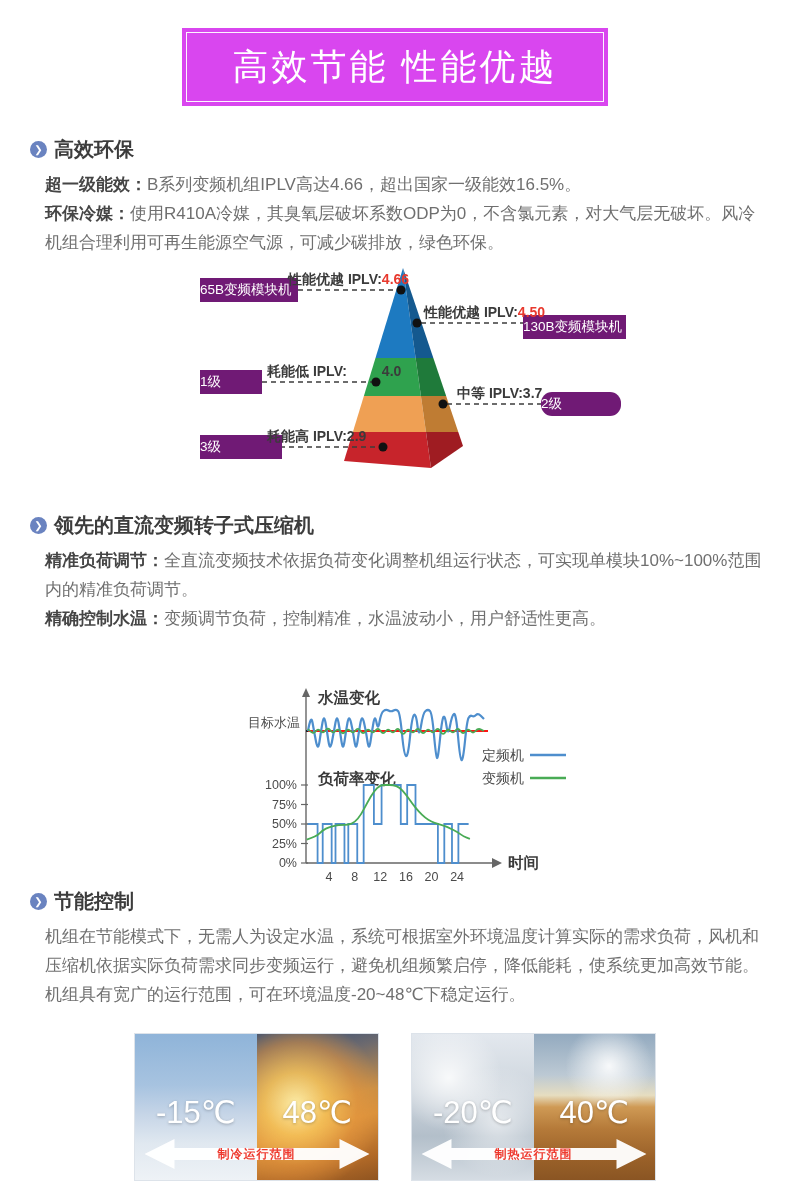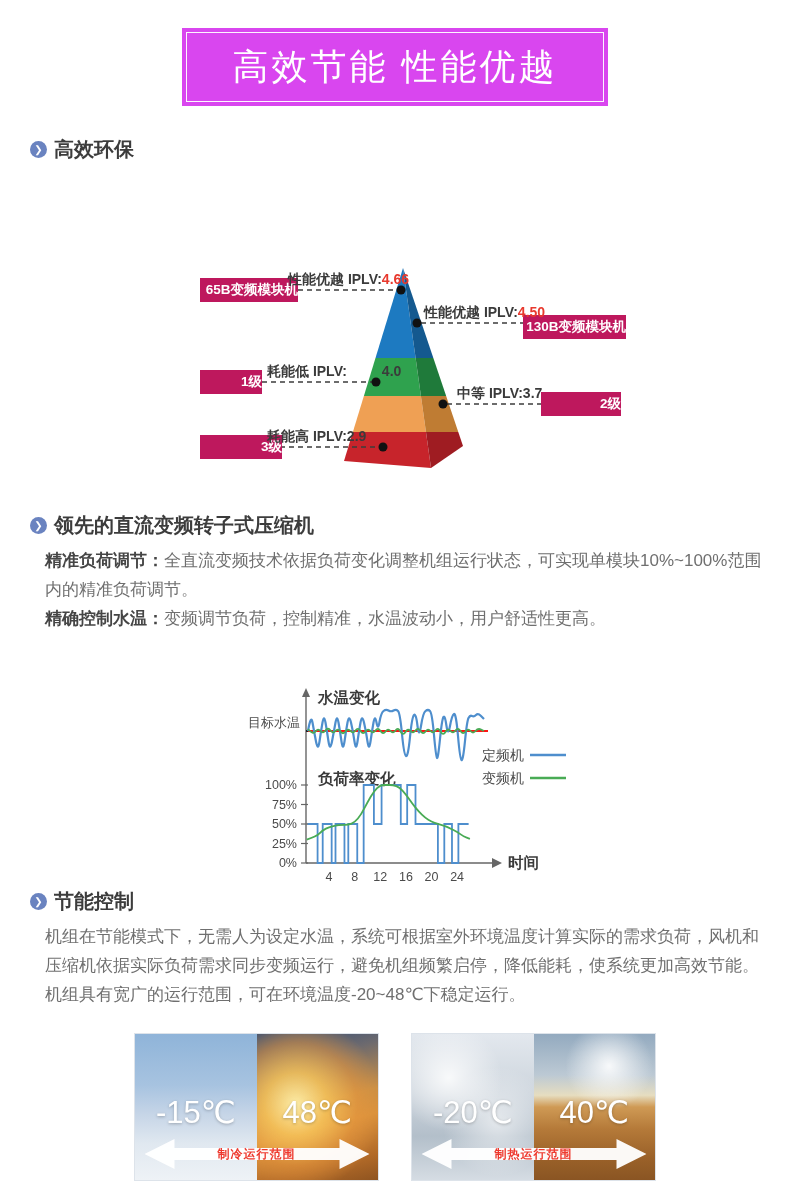--- a/index.html
+++ b/index.html
@@ -25,22 +25,22 @@
     display:inline-flex;align-items:center;justify-content:center;
     font-size:10px;font-weight:bold;margin-right:7px;flex:0 0 auto;
   }
   .paras{margin-top:7px;}
   .para{font-size:17px;line-height:29px;color:#6f6f6f;margin:0 0 0 15px;}
   .para .lead{font-weight:bold;color:#454545;}
   
   .pyramid-wrap{position:absolute;left:0;top:258px;width:790px;height:220px;}
   .pyramid-wrap svg{position:absolute;left:0;top:0;}
   .pybox{
-    position:absolute;height:24px;line-height:24px;text-align:right;
-    color:#fff;font-size:13.5px;font-weight:bold;background:#be185d;
+    position:absolute;height:24px;line-height:24px;text-align:left;
+    color:#fff;font-size:13.5px;font-weight:normal;background:#701a75;
   }
   .pylabel{position:absolute;font-size:14px;font-weight:bold;color:#3b3b3b;white-space:nowrap;}
   
   .charts-wrap{position:absolute;left:0;top:685px;width:790px;height:205px;}
   
   .range-row{position:absolute;left:0;top:1033px;width:790px;display:flex;justify-content:center;gap:32px;}
   .range-card{position:relative;width:245px;height:148px;overflow:hidden;border:1px solid #dde3ea;box-sizing:border-box;}
   .half{position:absolute;top:0;bottom:0;width:50%;}
   .half.left{left:0;}
   .half.right{left:50%;}
@@ -73,20 +73,24 @@
 
 <div class="banner">
   <span>高效节能 性能优越</span>
 </div>
 
 <div class="section" style="top:136px;">
   <div class="sec-heading">
     <span class="sec-icon">❯</span>
     <span>高效环保</span>
   </div>
+  <div class="paras">
+    <p class="para"><span class="lead">超一级能效：</span><span>B系列变频机组IPLV高达4.66，超出国家一级能效16.5%。</span></p>
+    <p class="para"><span class="lead">环保冷媒：</span><span>使用R410A冷媒，其臭氧层破坏系数ODP为0，不含氯元素，对大气层无破坏。风冷机组合理利用可再生能源空气源，可减少碳排放，绿色环保。</span></p>
+  </div>
 </div>
 
 <div class="pyramid-wrap">
   <svg width="790" height="220" viewBox="0 0 790 220">
     <defs>
       <clipPath id="clip-front">
           <polygon points="403,10 344,203 431,210"></polygon>
         </clipPath>
       <clipPath id="clip-side">
           <polygon points="403,10 431,210 463,188"></polygon>
@@ -115,21 +119,21 @@
       <circle cx="401" cy="32" r="4.5"></circle>
       <circle cx="417" cy="65" r="4.5"></circle>
       <circle cx="376" cy="124" r="4.5"></circle>
       <circle cx="443" cy="146" r="4.5"></circle>
       <circle cx="383" cy="189" r="4.5"></circle>
     </g>
   </svg>
   <div class="pybox" style="left:200px;top:20px;width:98px;">65B变频模块机</div>
   <div class="pybox" style="left:523px;top:57px;width:103px;">130B变频模块机</div>
   <div class="pybox" style="left:200px;top:112px;width:62px;">1级</div>
-  <div class="pybox" style="left:541px;top:134px;width:80px;">2级</div>
+  <div class="pybox" style="left:541px;top:134px;width:80px;border-radius:11px;">2级</div>
   <div class="pybox" style="left:200px;top:177px;width:82px;">3级</div>
 
   <div class="pylabel" style="left:288px;top:13px;"><span>性能优越 IPLV:</span><span class="pyval" style="color: rgb(232, 57, 46);">4.66</span></div>
   <div class="pylabel" style="left:424px;top:46px;"><span>性能优越 IPLV:</span><span class="pyval" style="color: rgb(232, 57, 46);">4.50</span></div>
   <div class="pylabel" style="left:267px;top:105px;"><span>耗能低 IPLV:</span><span class="pyval" style="color: rgb(59, 59, 59); margin-left: 35px;">4.0</span></div>
   <div class="pylabel" style="left:457px;top:127px;"><span>中等 IPLV:</span><span class="pyval" style="color: rgb(59, 59, 59);">3.7</span></div>
   <div class="pylabel" style="left:267px;top:170px;"><span>耗能高 IPLV:</span><span class="pyval" style="color: rgb(59, 59, 59);">2.9</span></div>
 </div>
 
 <div class="section" style="top:512px;">

